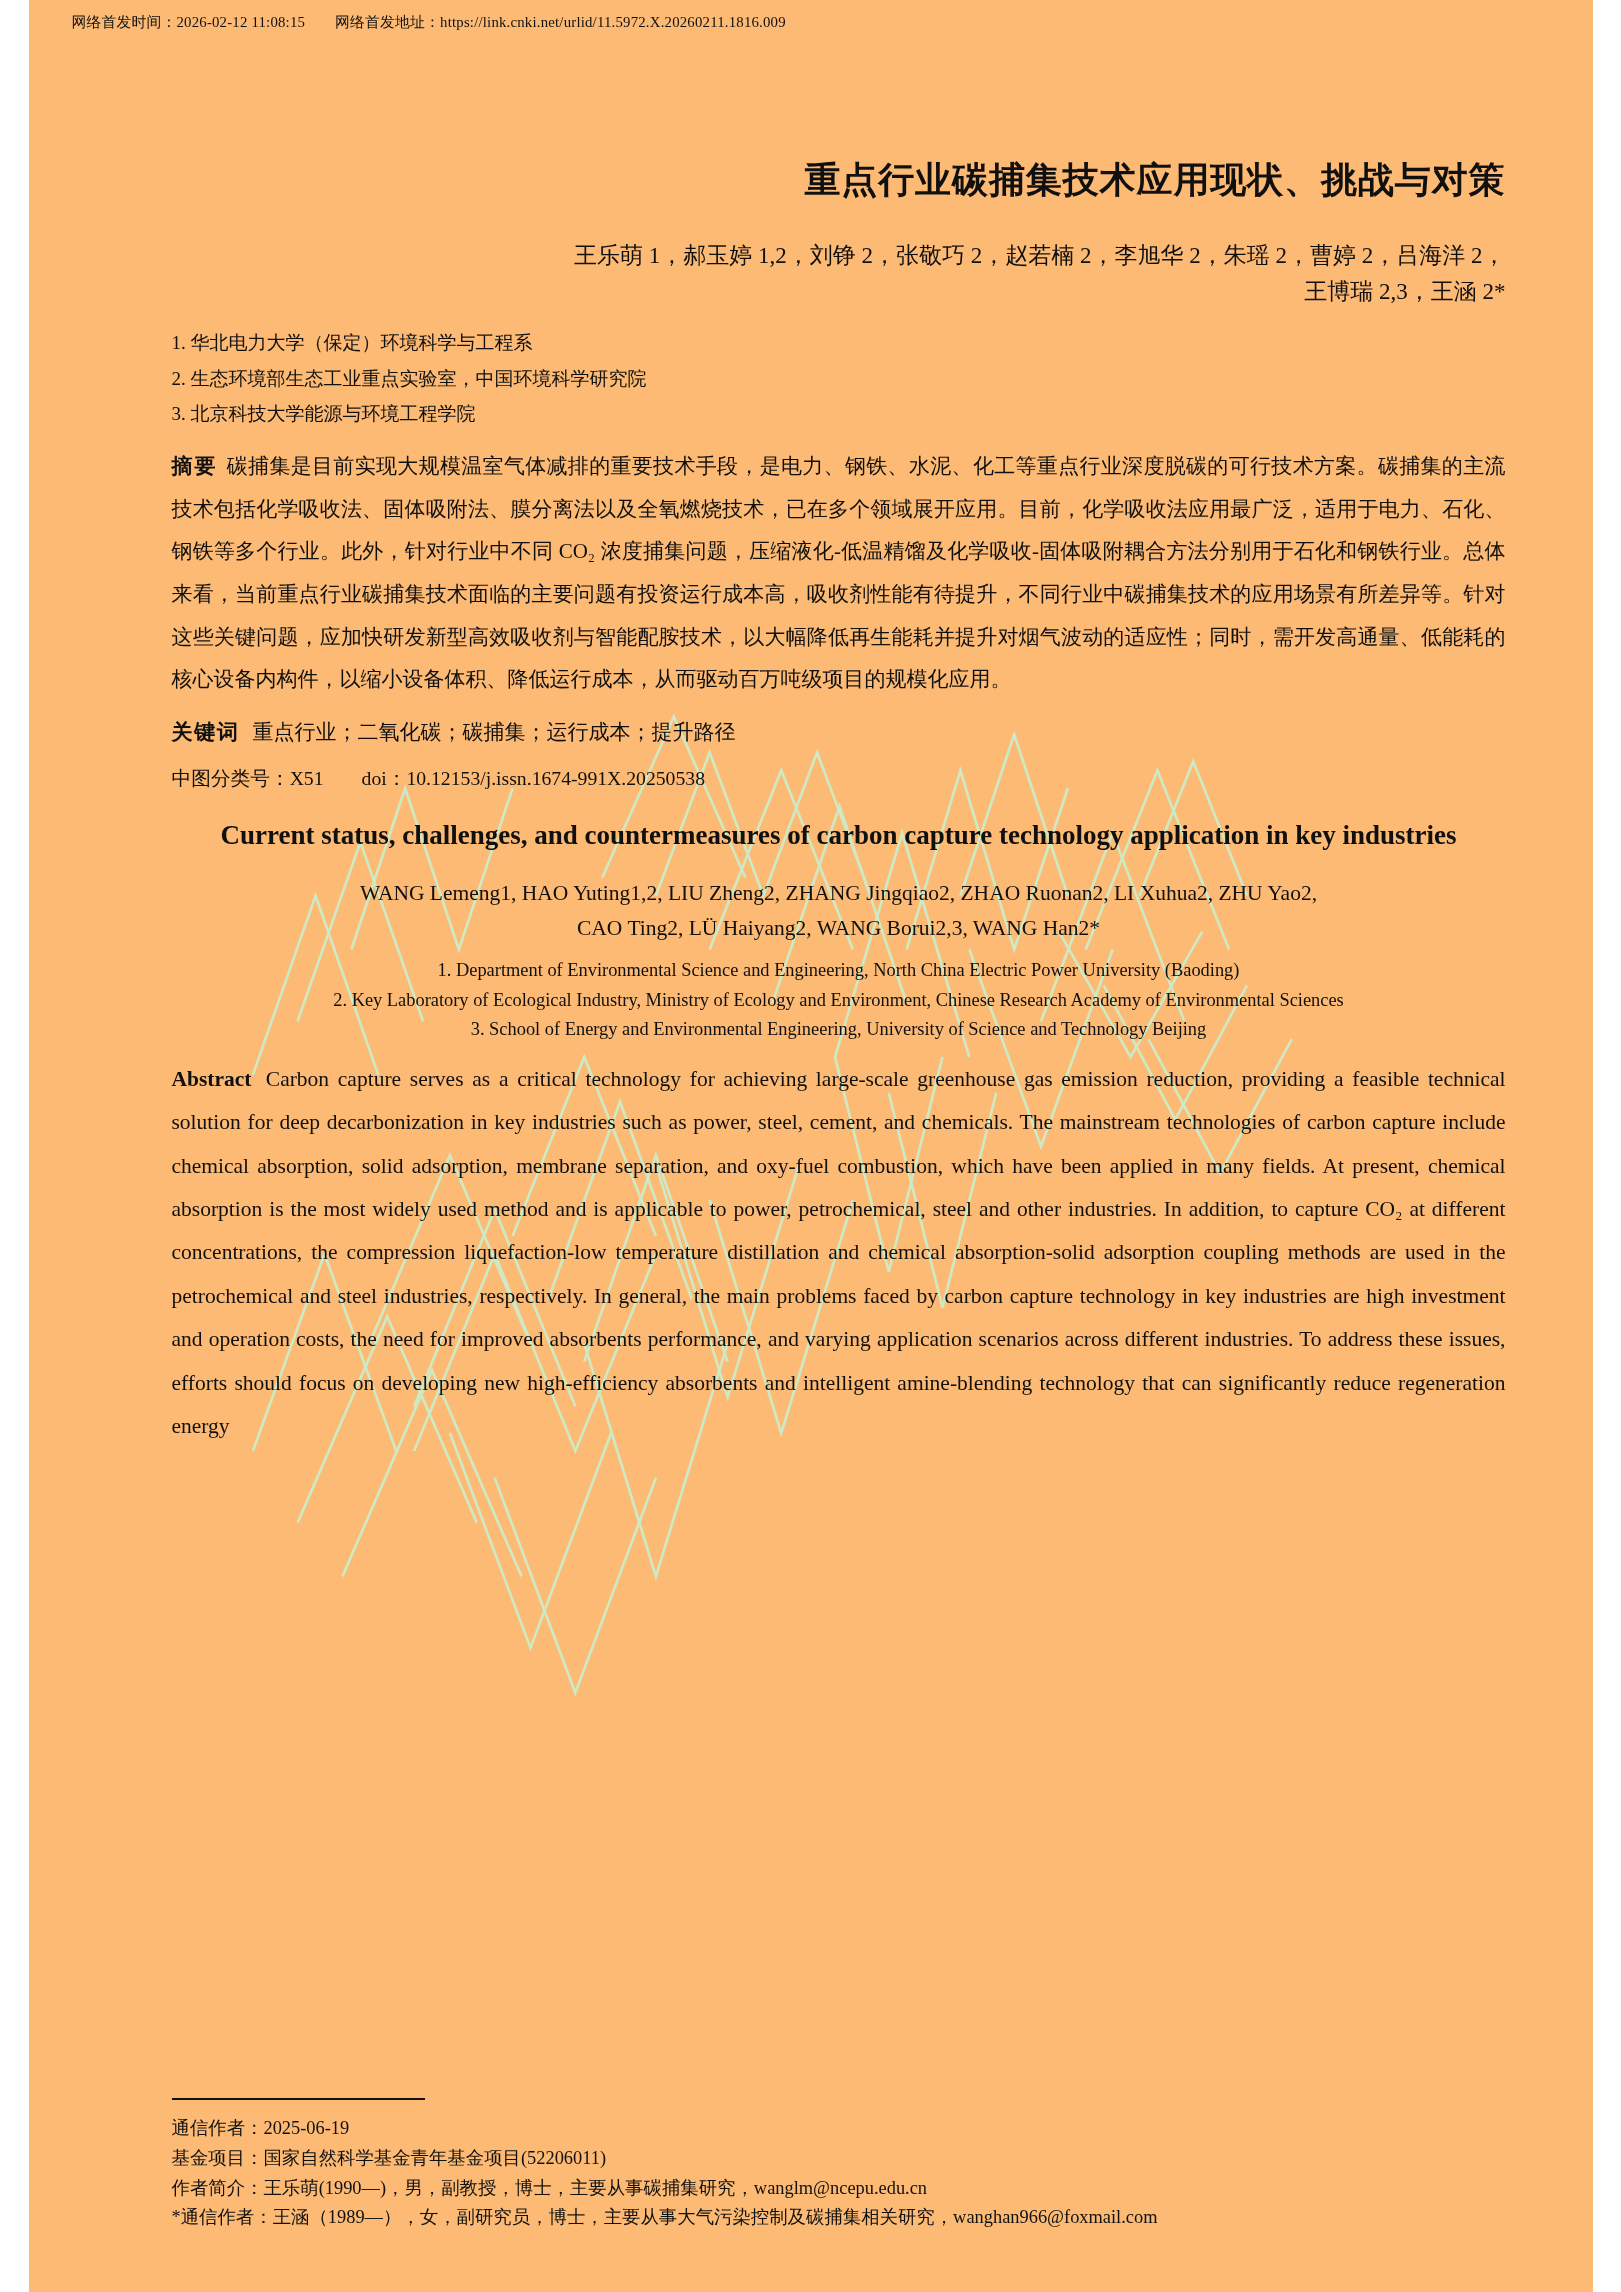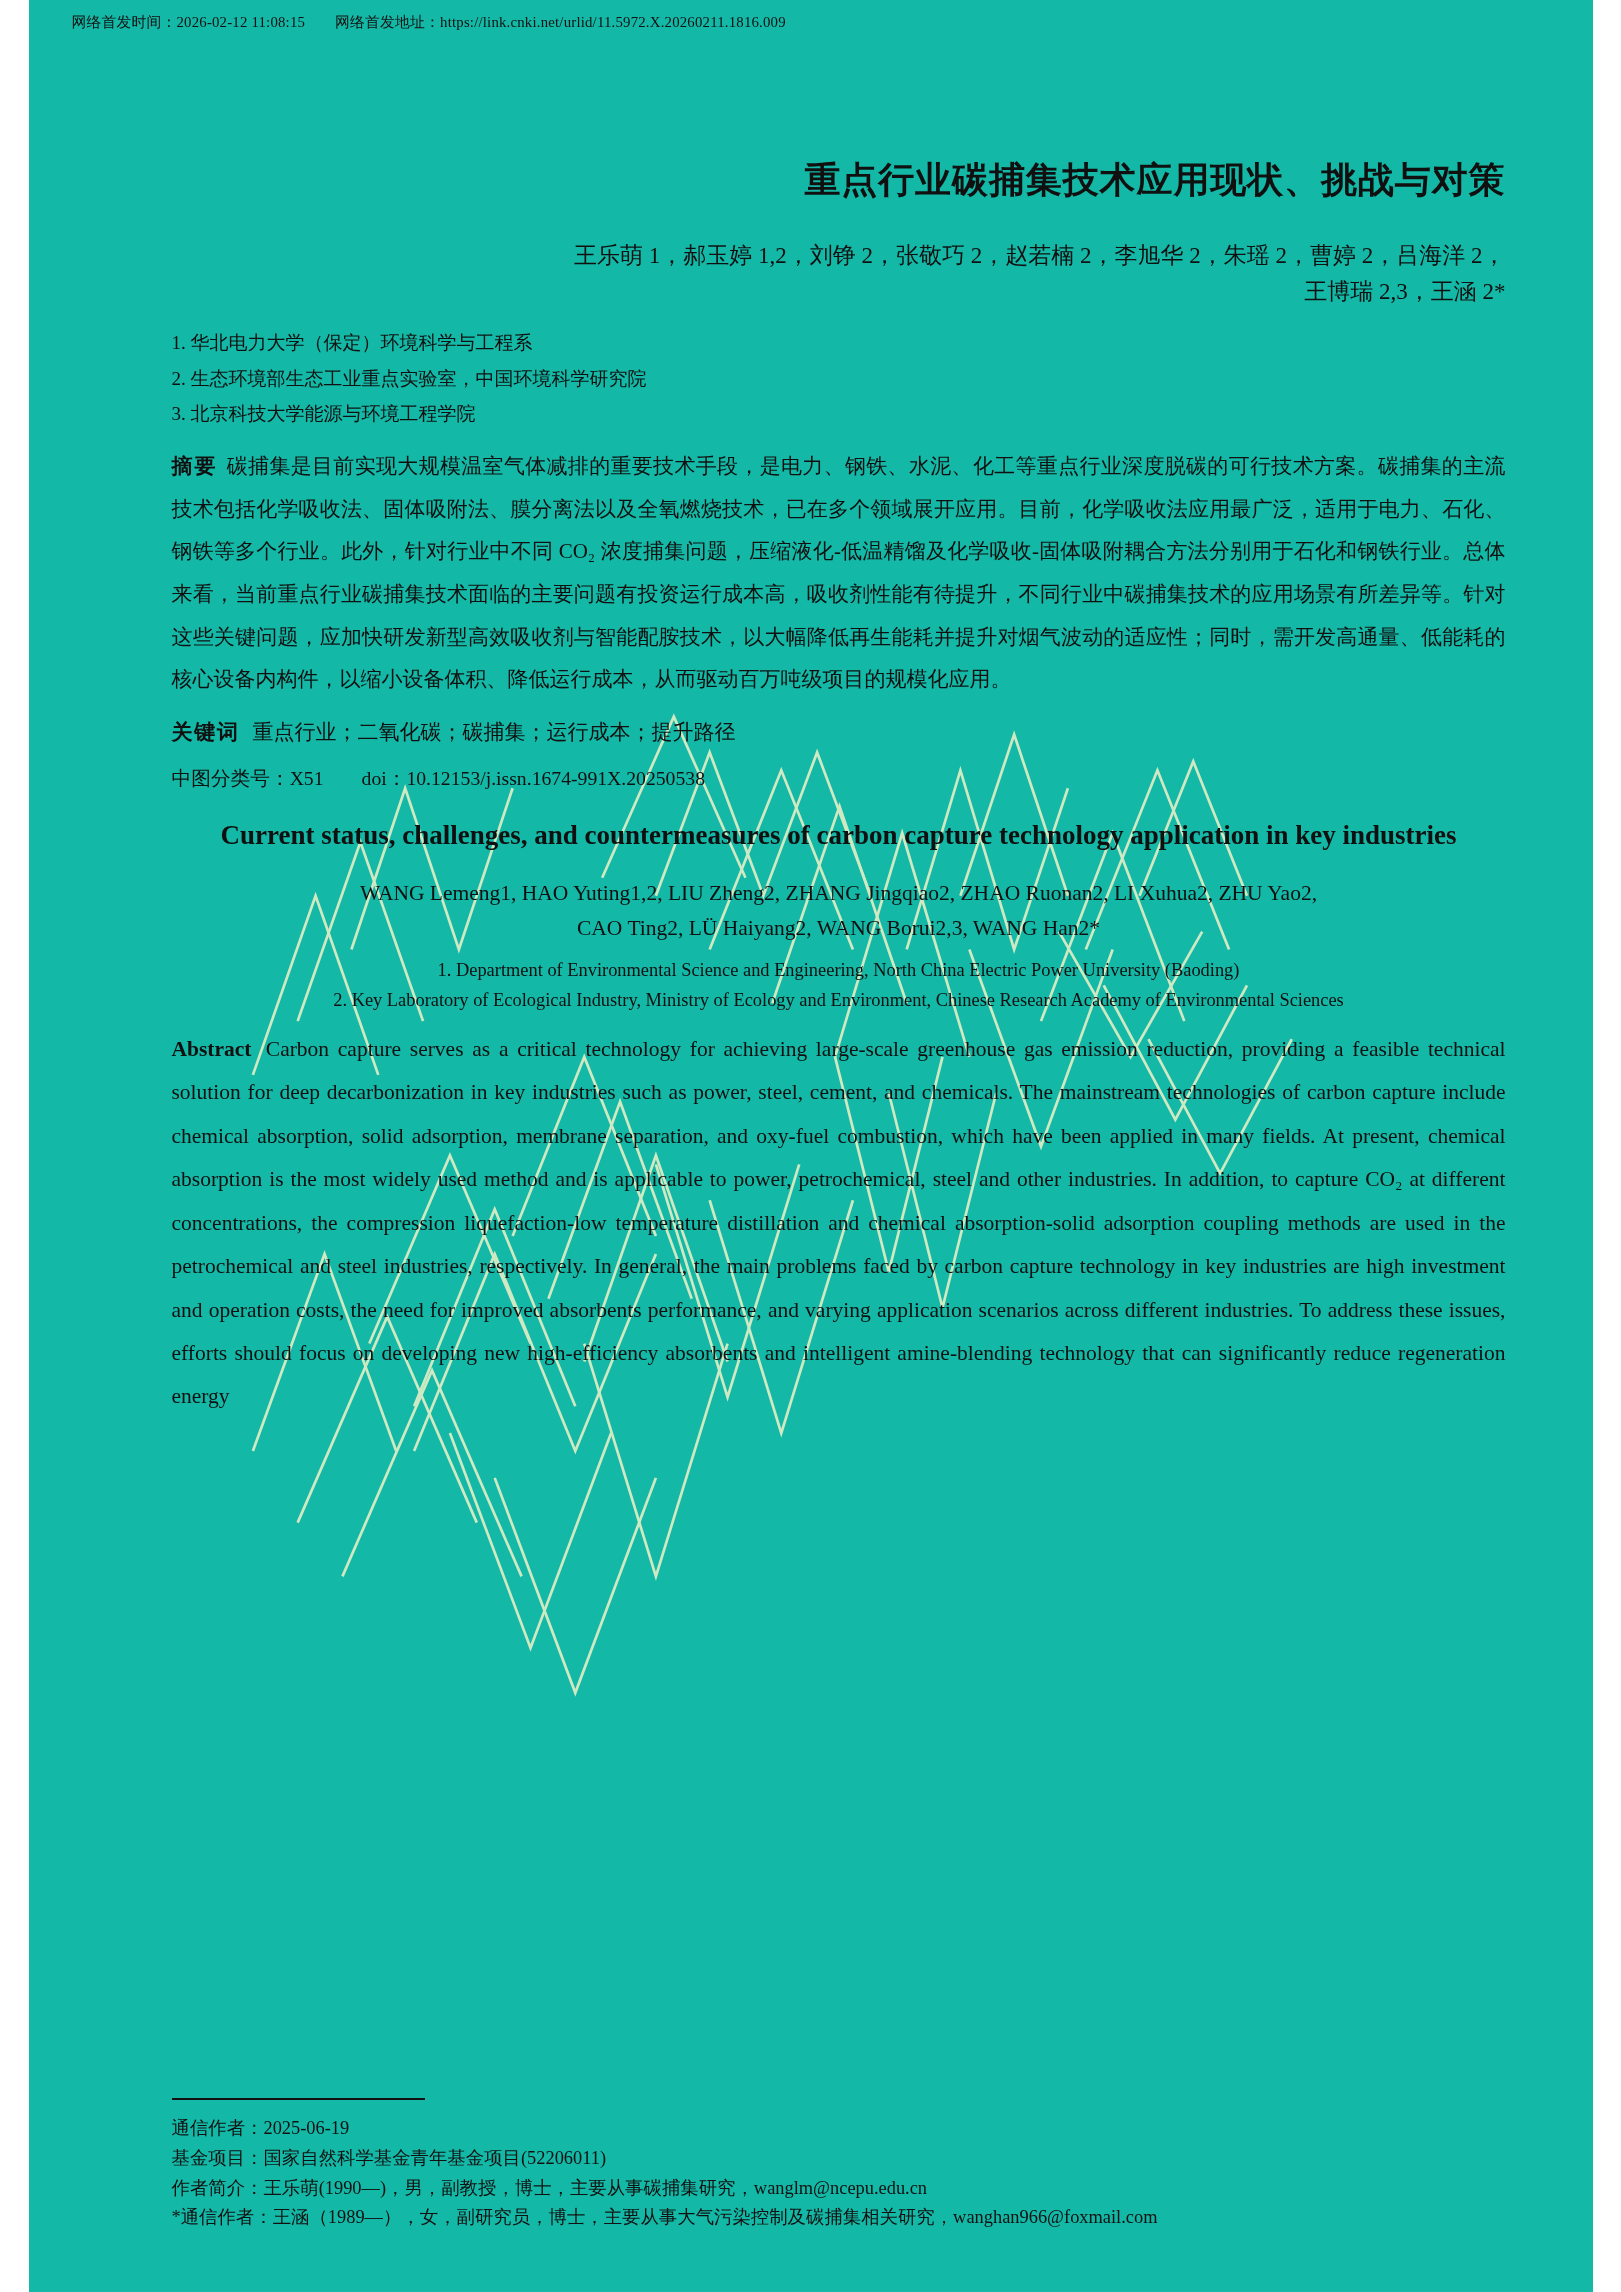--- a/index.html
+++ b/index.html
@@ -5,21 +5,21 @@
   html, body {
     margin: 0;
     padding: 0;
     background: #ffffff;
   }
   .page {
     position: relative;
     width: 1564px;
     height: 2293px;
     margin: 0 auto;
-    background: #14b8a6;
+    background: #fdba74;
     overflow: hidden;
     font-family: "Liberation Serif", "DejaVu Serif", serif;
     color: #101010;
     box-sizing: border-box;
   }
 
   
   .watermark {
     position: absolute;
     left: 0; top: 0;
@@ -240,20 +240,21 @@
       <h2 class="en-title">Current status, challenges, and countermeasures of carbon capture technology application in key industries</h2>
 
       <div class="authors-en">
         <div>WANG Lemeng1, HAO Yuting1,2, LIU Zheng2, ZHANG Jingqiao2, ZHAO Ruonan2, LI Xuhua2, ZHU Yao2,</div>
         <div>CAO Ting2, LÜ Haiyang2, WANG Borui2,3, WANG Han2*</div>
       </div>
 
       <div class="affil-en">
         <div>1. Department of Environmental Science and Engineering, North China Electric Power University (Baoding)</div>
         <div>2. Key Laboratory of Ecological Industry, Ministry of Ecology and Environment, Chinese Research Academy of Environmental Sciences</div>
+        <div>3. School of Energy and Environmental Engineering, University of Science and Technology Beijing</div>
       </div>
 
       <div class="abs-en">
         <span class="lbl">Abstract</span><span>Carbon capture serves as a critical technology for achieving large-scale greenhouse gas emission reduction, providing a feasible technical solution for deep decarbonization in key industries such as power, steel, cement, and chemicals. The mainstream technologies of carbon capture include chemical absorption, solid adsorption, membrane separation, and oxy-fuel combustion, which have been applied in many fields. At present, chemical absorption is the most widely used method and is applicable to power, petrochemical, steel and other industries. In addition, to capture CO₂ at different concentrations, the compression liquefaction-low temperature distillation and chemical absorption-solid adsorption coupling methods are used in the petrochemical and steel industries, respectively. In general, the main problems faced by carbon capture technology in key industries are high investment and operation costs, the need for improved absorbents performance, and varying application scenarios across different industries. To address these issues, efforts should focus on developing new high-efficiency absorbents and intelligent amine-blending technology that can significantly reduce regeneration energy</span>
       </div>
 
     </div>
 
     <div class="footnote-rule"></div>
     <div class="footnote">

